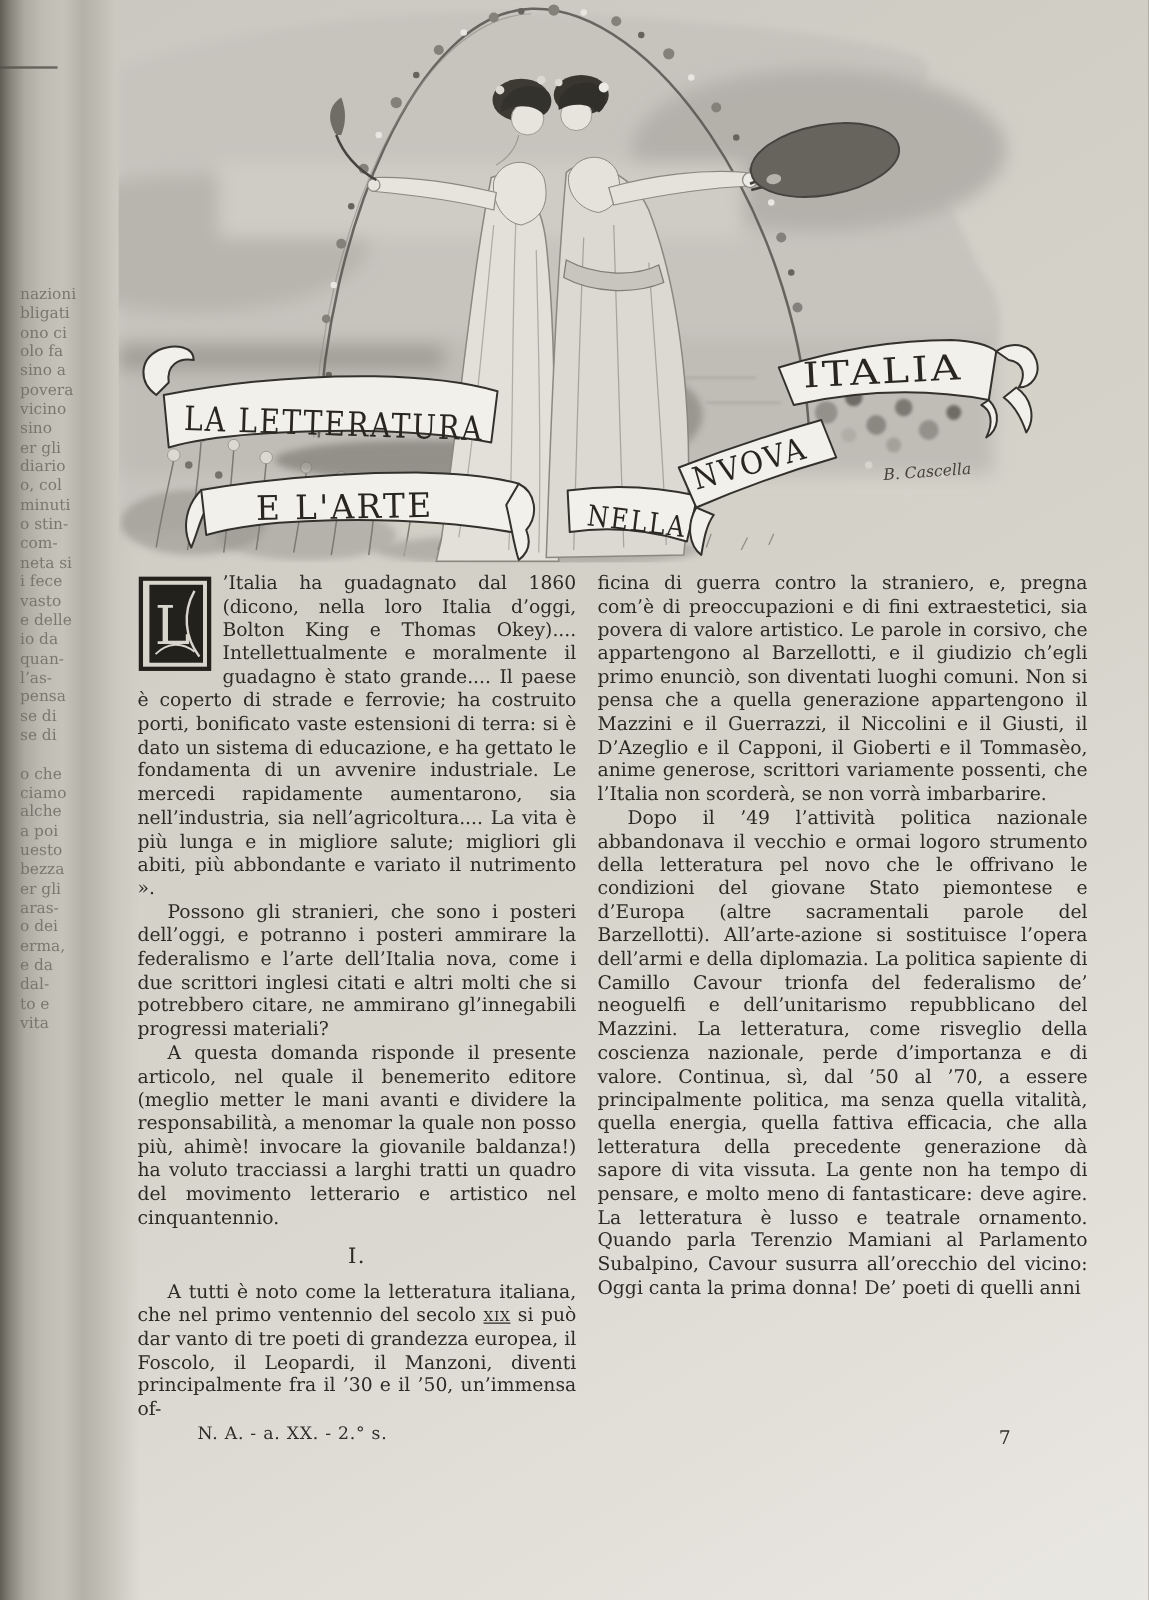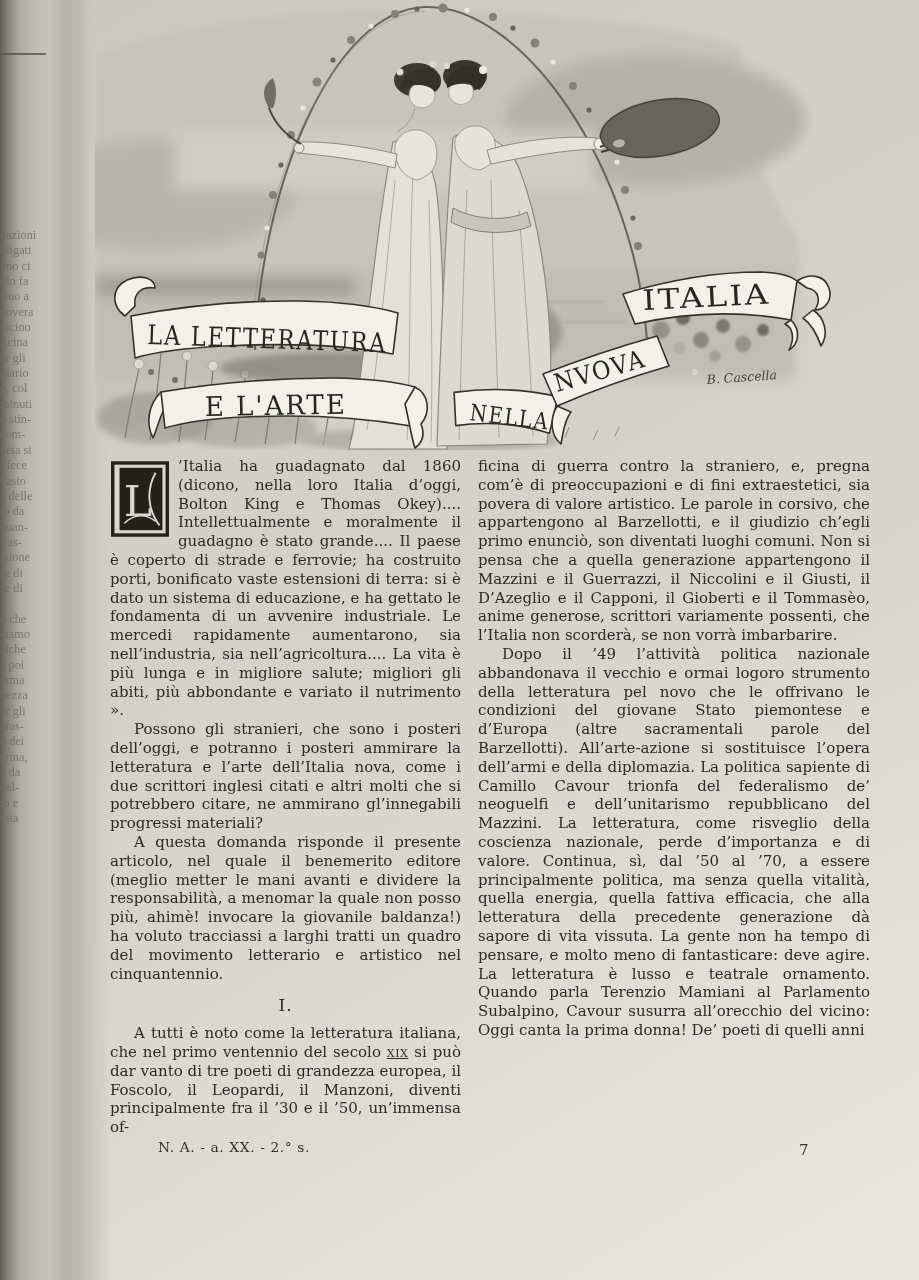--- a/index.html
+++ b/index.html
@@ -9,21 +9,21 @@
     font-family:"DejaVu Serif",serif;color:#2c2a24;
   }
   
   .gutter{
     position:absolute;left:0;top:0;width:112px;height:1280px;
     background:linear-gradient(90deg,
       #5f5c55 0px,#868379 8px,#aeaba3 20px,#bfbcb4 34px,
       #c6c3bb 50px,#b4b1a9 66px,#bdbab2 78px,#cbc8c0 92px,rgba(211,208,200,0) 112px);
   }
   .prev-rule{position:absolute;left:0;top:53px;width:46px;height:2px;background:#54514a;opacity:.8;}
-  .frag-col{position:absolute;left:0;top:228px;width:52px;font-family:Liberation Serif, serif;}
+  .frag-col{position:absolute;left:16px;top:228px;width:52px;}
   .frag{height:15.35px;font-size:12.3px;line-height:15.35px;color:#6e6b63;
         white-space:nowrap;overflow:hidden;filter:blur(.45px);opacity:.85;}
   
   .masthead{position:absolute;left:95px;top:0;width:790px;height:450px;}
   .masthead svg{display:block;}
   .ribbon{fill:#f2f0ea;stroke:#33312c;stroke-width:1.6;stroke-linejoin:round;}
   .ribbon-text{fill:#28261f;font-family:"DejaVu Serif",serif;letter-spacing:2px;}
   
   .columns{
     position:absolute;left:110px;top:457px;width:760px;height:700px;
@@ -51,43 +51,43 @@
   <div class="gutter">
     <div class="prev-rule"></div>
     <div class="frag-col">
         <div class="frag">nazioni</div>
         <div class="frag">bligati</div>
         <div class="frag">ono ci</div>
         <div class="frag">olo fa</div>
         <div class="frag">sino a</div>
         <div class="frag">povera</div>
         <div class="frag">vicino</div>
-        <div class="frag">ficina</div>
+        <div class="frag">sino</div>
         <div class="frag">er gli</div>
         <div class="frag">diario</div>
         <div class="frag">o, col</div>
         <div class="frag">minuti</div>
         <div class="frag">o stin-</div>
         <div class="frag">com-</div>
         <div class="frag">neta si</div>
         <div class="frag">i fece</div>
         <div class="frag">vasto</div>
         <div class="frag">e delle</div>
         <div class="frag">io da</div>
         <div class="frag">quan-</div>
         <div class="frag">l’as-</div>
-        <div class="frag">rsione</div>
+        <div class="frag">pensa</div>
         <div class="frag">se di</div>
         <div class="frag">se di</div>
         <div class="frag"></div>
         <div class="frag">o che</div>
         <div class="frag">ciamo</div>
         <div class="frag">alche</div>
         <div class="frag">a poi</div>
-        <div class="frag">erma</div>
+        <div class="frag">uesto</div>
         <div class="frag">bezza</div>
         <div class="frag">er gli</div>
         <div class="frag">aras-</div>
         <div class="frag">o dei</div>
         <div class="frag">erma,</div>
         <div class="frag">e da</div>
         <div class="frag">dal-</div>
         <div class="frag">to e</div>
         <div class="frag">vita</div>
       </div>
@@ -308,21 +308,21 @@
     <div class="col-left">
       <p class="flush">
         <svg class="dropcap" viewBox="0 0 60 78">
           <rect x="2" y="2" width="56" height="74" fill="#d8d5cd" stroke="#23211c" stroke-width="3.5"></rect>
           <rect x="9" y="7" width="44" height="64" fill="#23211c"></rect>
           <path d="M46,12 C36,30 38,50 50,66" stroke="#d8d5cd" stroke-width="2" fill="none"></path>
           <path d="M14,64 C24,54 36,54 46,62" stroke="#d8d5cd" stroke-width="1.5" fill="none"></path>
           <text x="28" y="56" text-anchor="middle" font-family="DejaVu Serif, serif" font-size="44" fill="#d8d5cd">L</text>
         </svg>
       <span>’Italia ha guadagnato dal 1860 (dicono, nella loro </span><span class="it">Italia d’oggi,</span><span> Bolton King e Thomas Okey).... Intellettualmente e moralmente il guadagno è stato grande.... Il paese è coperto di strade e ferrovie; ha costruito porti, bonificato vaste estensioni di terra: si è dato un sistema di educazione, e ha gettato le fondamenta di un avvenire industriale. Le mercedi rapidamente aumentarono, sia nell’industria, sia nell’agricoltura.... La vita è più lunga e in migliore salute; migliori gli abiti, più abbondante e variato il nutrimento ».</span></p>
-      <p><span>Possono gli stranieri, che sono i posteri dell’oggi, e potranno i posteri ammirare la letteratura e l’arte dell’Italia nova, come i due scrittori inglesi citati e altri molti che si potrebbero citare, ne ammirano gl’innegabili progressi materiali?</span></p>
+      <p><span>Possono gli stranieri, che sono i posteri dell’oggi, e potranno i posteri ammirare la federalismo e l’arte dell’Italia nova, come i due scrittori inglesi citati e altri molti che si potrebbero citare, ne ammirano gl’innegabili progressi materiali?</span></p>
       <p><span>A questa domanda risponde il presente articolo, nel quale il benemerito editore (meglio metter le mani avanti e dividere la responsabilità, a menomar la quale non posso più, ahimè! invocare la giovanile baldanza!) ha voluto tracciassi a larghi tratti un quadro del </span><span class="it">movimento letterario e artistico nel cinquantennio.</span></p>
       <p class="sec-head">I.</p>
       <p><span>A tutti è noto come la letteratura italiana, che nel primo ventennio del secolo </span><span class="sc">xix</span><span> si può dar vanto di tre poeti di grandezza europea, il Foscolo, il Leopardi, il Manzoni, diventi principalmente fra il ’30 e il ’50, un’</span><span class="it">immensa of-</span></p>
     </div>
     <div class="col-right">
       <p class="flush"><span class="it">ficina di guerra contro la straniero,</span><span> e, pregna com’è di preoccupazioni e di fini extraestetici, sia povera di valore artistico. Le parole in corsivo, che appartengono al Barzellotti, e il giudizio ch’egli primo enunciò, son diventati luoghi comuni. Non si pensa che a quella generazione appartengono il Mazzini e il Guerrazzi, il Niccolini e il Giusti, il D’Azeglio e il Capponi, il Gioberti e il Tommasèo, anime generose, scrittori variamente possenti, che l’Italia non scorderà, se non vorrà imbarbarire.</span></p>
       <p><span>Dopo il ’49 l’attività politica nazionale </span><span class="it">abbandonava il vecchio e ormai logoro strumento della letteratura pel novo che le offrivano le condizioni del giovane Stato piemontese e d’Europa</span><span> (altre sacramentali parole del Barzellotti). All’arte-azione si sostituisce l’opera dell’armi e della diplomazia. La politica sapiente di Camillo Cavour trionfa del federalismo de’ neoguelfi e dell’unitarismo repubblicano del Mazzini. La letteratura, come risveglio della coscienza nazionale, perde d’importanza e di valore. Continua, sì, dal ’50 al ’70, a essere principalmente politica, ma senza quella vitalità, quella energia, quella fattiva efficacia, che alla letteratura della precedente generazione dà sapore di vita vissuta. La gente non ha tempo di pensare, e molto meno di fantasticare: deve agire. La letteratura è lusso e teatrale ornamento. Quando parla Terenzio Mamiani al Parlamento Subalpino, Cavour susurra all’orecchio del vicino: </span><span class="it">Oggi canta la prima donna!</span><span> De’ poeti di quelli anni</span></p>
     </div>
   </div>
 

